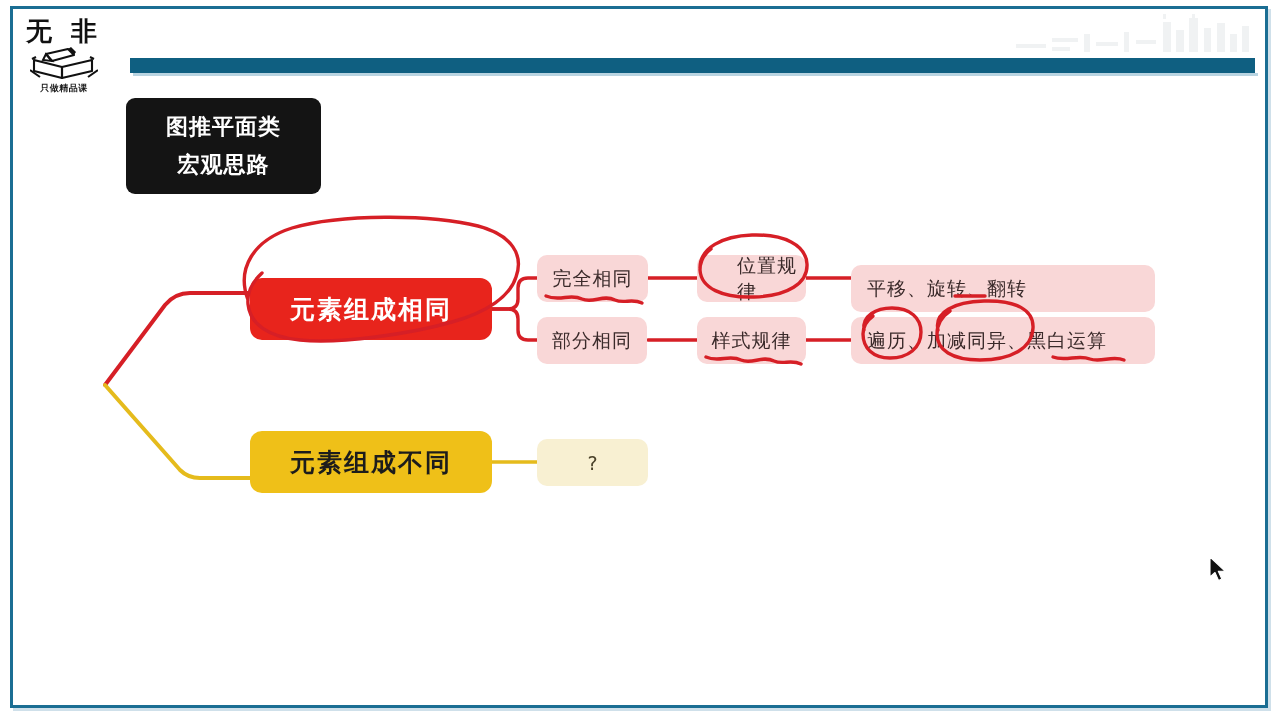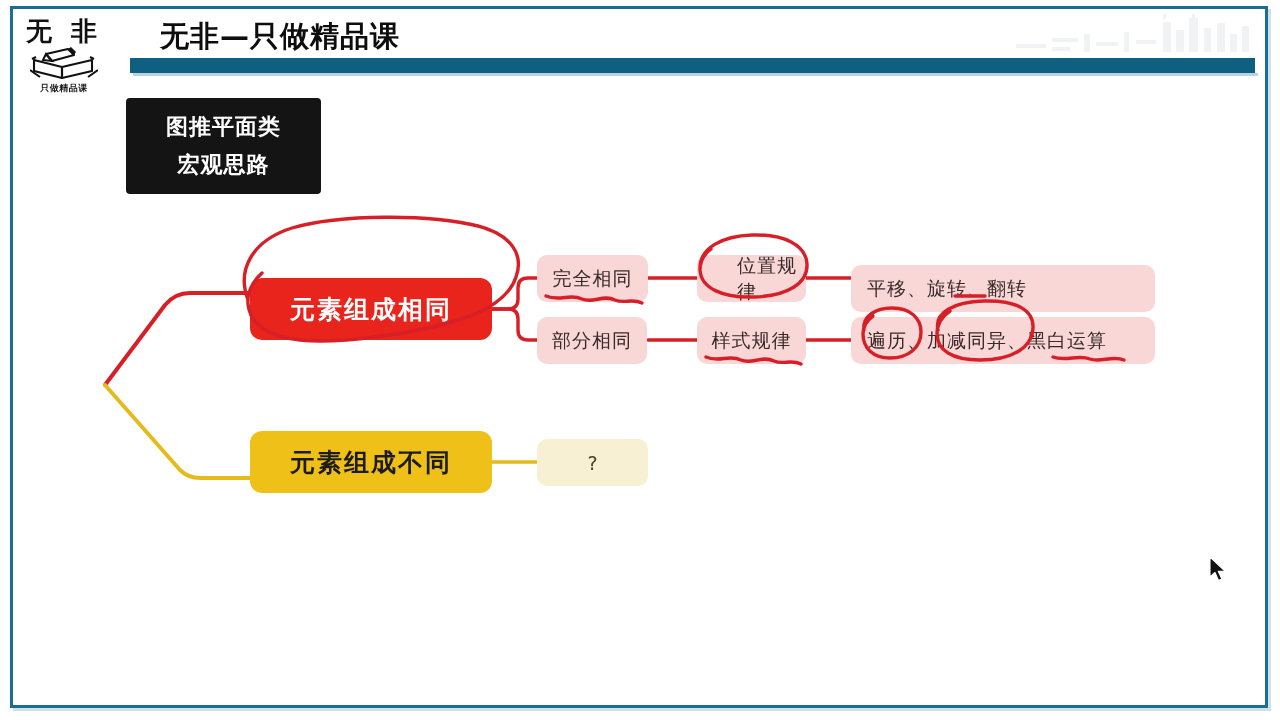--- a/index.html
+++ b/index.html
@@ -113,21 +113,21 @@
   }
 
   
   .title-chip {
     position: absolute;
     left: 126px;
     top: 98px;
     width: 195px;
     height: 96px;
     background: #141414;
-    border-radius: 4px;
+    border-radius: 9px;
     color: #ffffff;
     display: flex;
     flex-direction: column;
     align-items: center;
     justify-content: center;
     line-height: 1.35;
     font-size: 22px;
     font-weight: bold;
     letter-spacing: 1px;
     z-index: 6;
@@ -220,21 +220,20 @@
         <path d="M2 12 L6 10 M64 12 L60 10" stroke="#111" stroke-width="2"></path>
         <path d="M0 23 L10 30 M68 23 L58 30" stroke="#111" stroke-width="2.1" fill="none"></path>
         <path d="M16 7 L38 2 L44 8 L22 14 Z" fill="none" stroke="#111" stroke-width="2.1" stroke-linejoin="round"></path>
         <path d="M38 2 L41 0 L46 5 L44 8 Z" fill="#111"></path>
         <path d="M16 7 L13 13 L22 14 Z" fill="none" stroke="#111" stroke-width="2"></path>
       </svg>
     </div>
     <div class="logo-sub">只做精品课</div>
   </div>
 
-  <div class="header-title">无非—只做精品课</div>
   <div class="header-rule"></div>
 
   <div class="watermark">
     <svg width="250" height="50" viewBox="0 0 250 50">
       <g fill="#d9dee2">
         <rect x="8" y="30" width="30" height="4"></rect>
         <rect x="44" y="24" width="26" height="4"></rect>
         <rect x="44" y="33" width="18" height="4"></rect>
         <rect x="76" y="20" width="6" height="18"></rect>
         <rect x="88" y="28" width="22" height="4"></rect>

